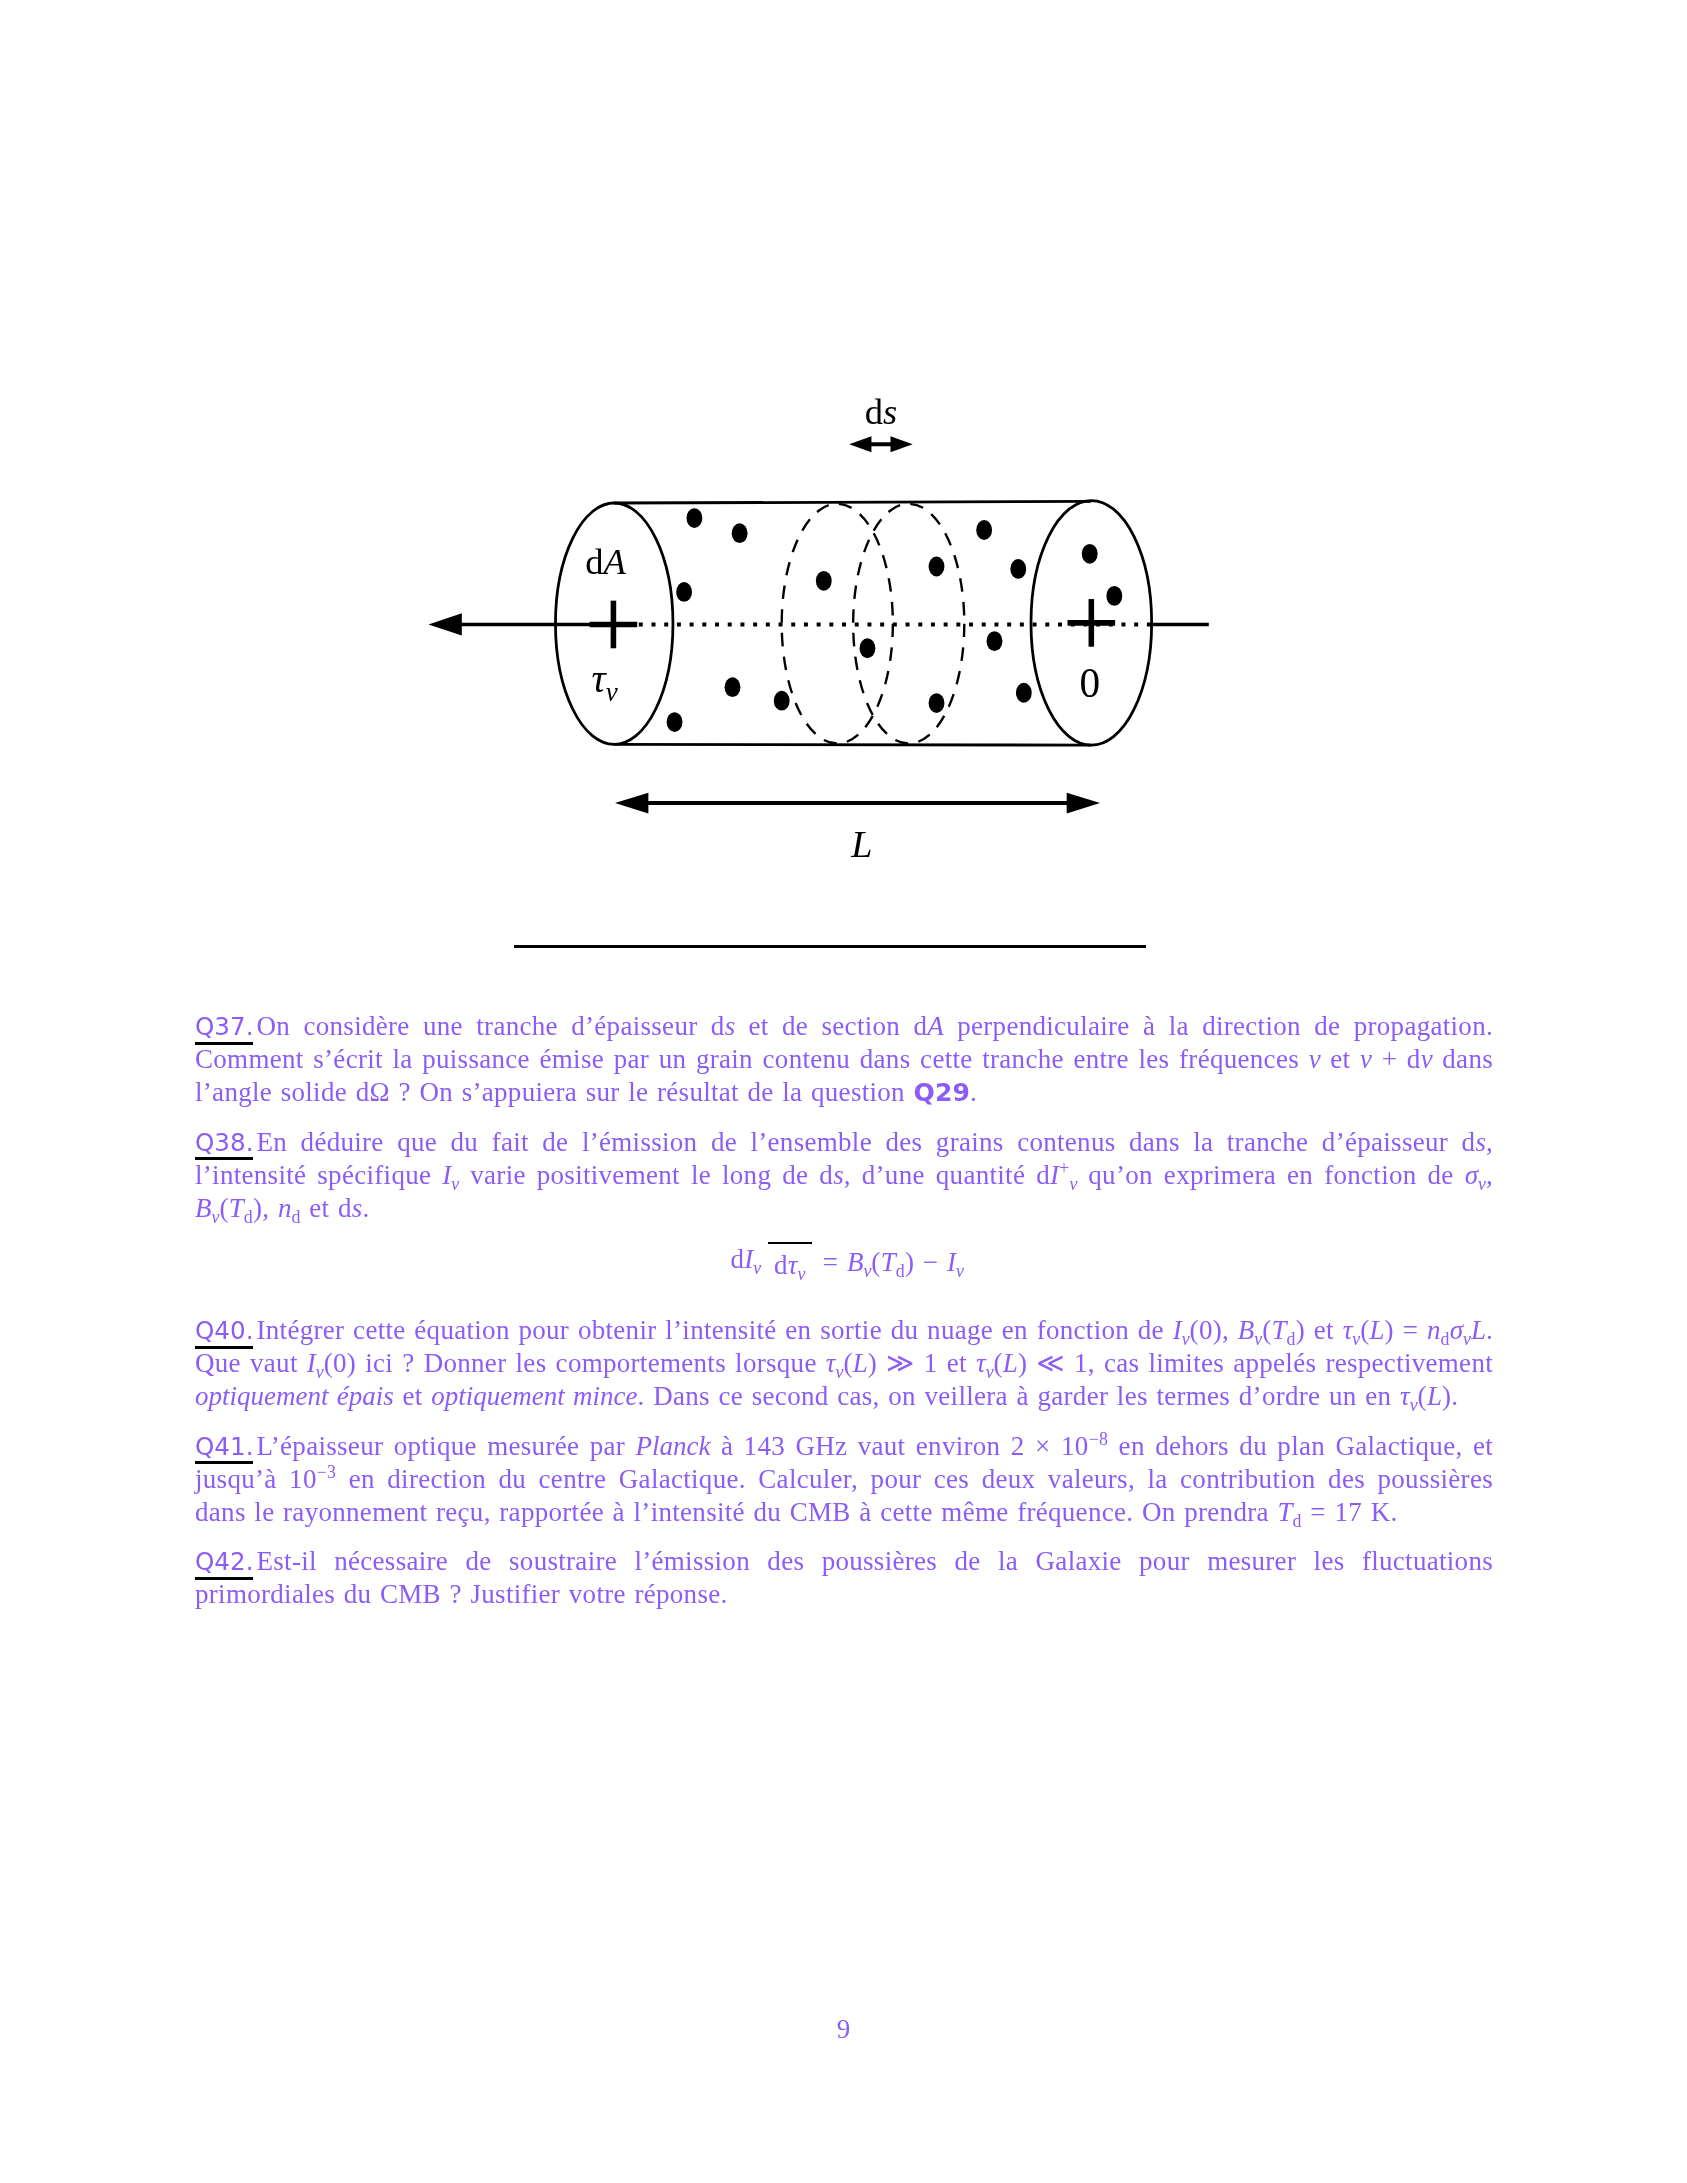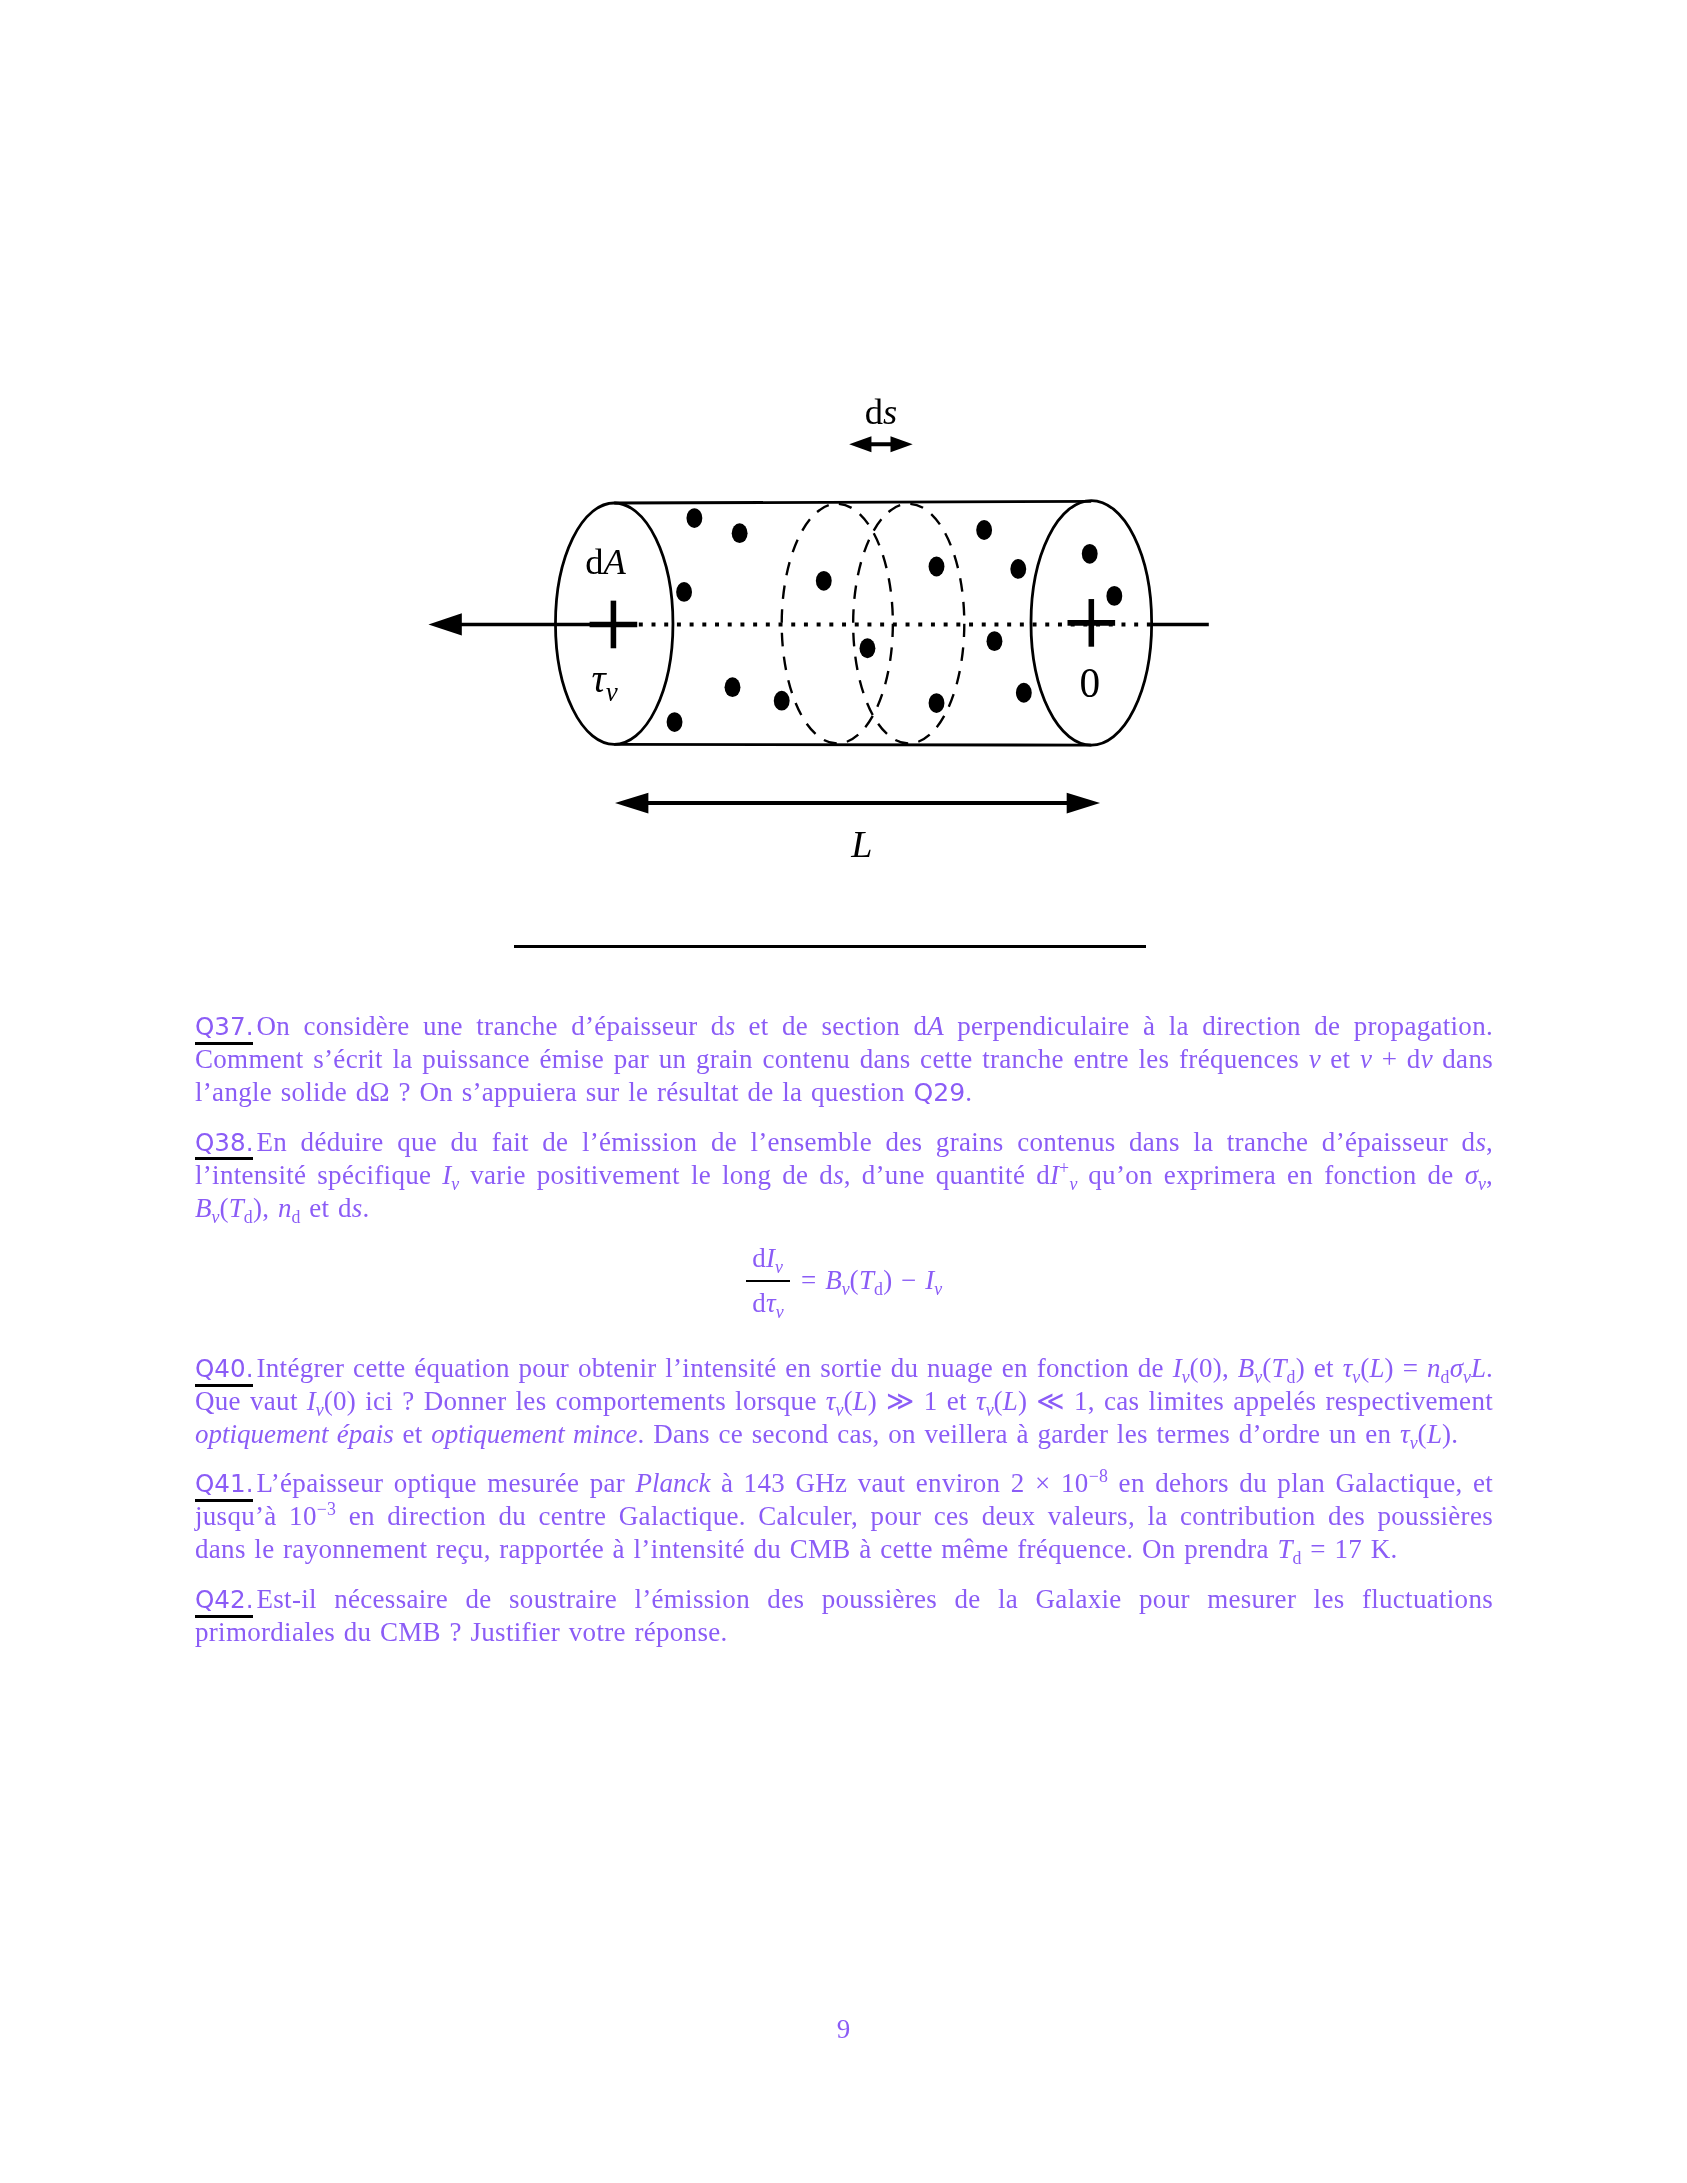--- a/index.html
+++ b/index.html
@@ -26,31 +26,31 @@
   .q-label{
     font-family:"DejaVu Sans","Liberation Sans",sans-serif;
     font-weight:400;font-size:24.6px;
     border-bottom:3.2px solid #000;
     padding-bottom:0.8px;
     margin-right:3px;
     letter-spacing:0;
   }
   .qref{
     font-family:"DejaVu Sans","Liberation Sans",sans-serif;
-    font-weight:400;font-size:0.93em;letter-spacing:0;
+    font-weight:700;font-size:0.93em;letter-spacing:0;
   }
   sub{font-size:66%;line-height:0;}
   sup{font-size:66%;line-height:0;}
   i{letter-spacing:0;}
   
   .equation{
     display:flex;justify-content:center;align-items:center;gap:11px;
     margin:17.5px 0 32px 0;text-align:center;
   }
-  .frac{display:inline-flex;flex-direction:column;align-items:flex-start;}
+  .frac{display:inline-flex;flex-direction:row;align-items:center;}
   .frac .num{padding:0 6.4px 4.8px 6.4px;}
   .frac .den{border-top:2.4px solid #000;padding:4.8px 6.4px 0 6.4px;}
   
   .page-number{
     position:absolute;left:0;top:2014px;width:100%;
     text-align:center;font-size:27px;
   }
 </style>
 </head>
 <body>

